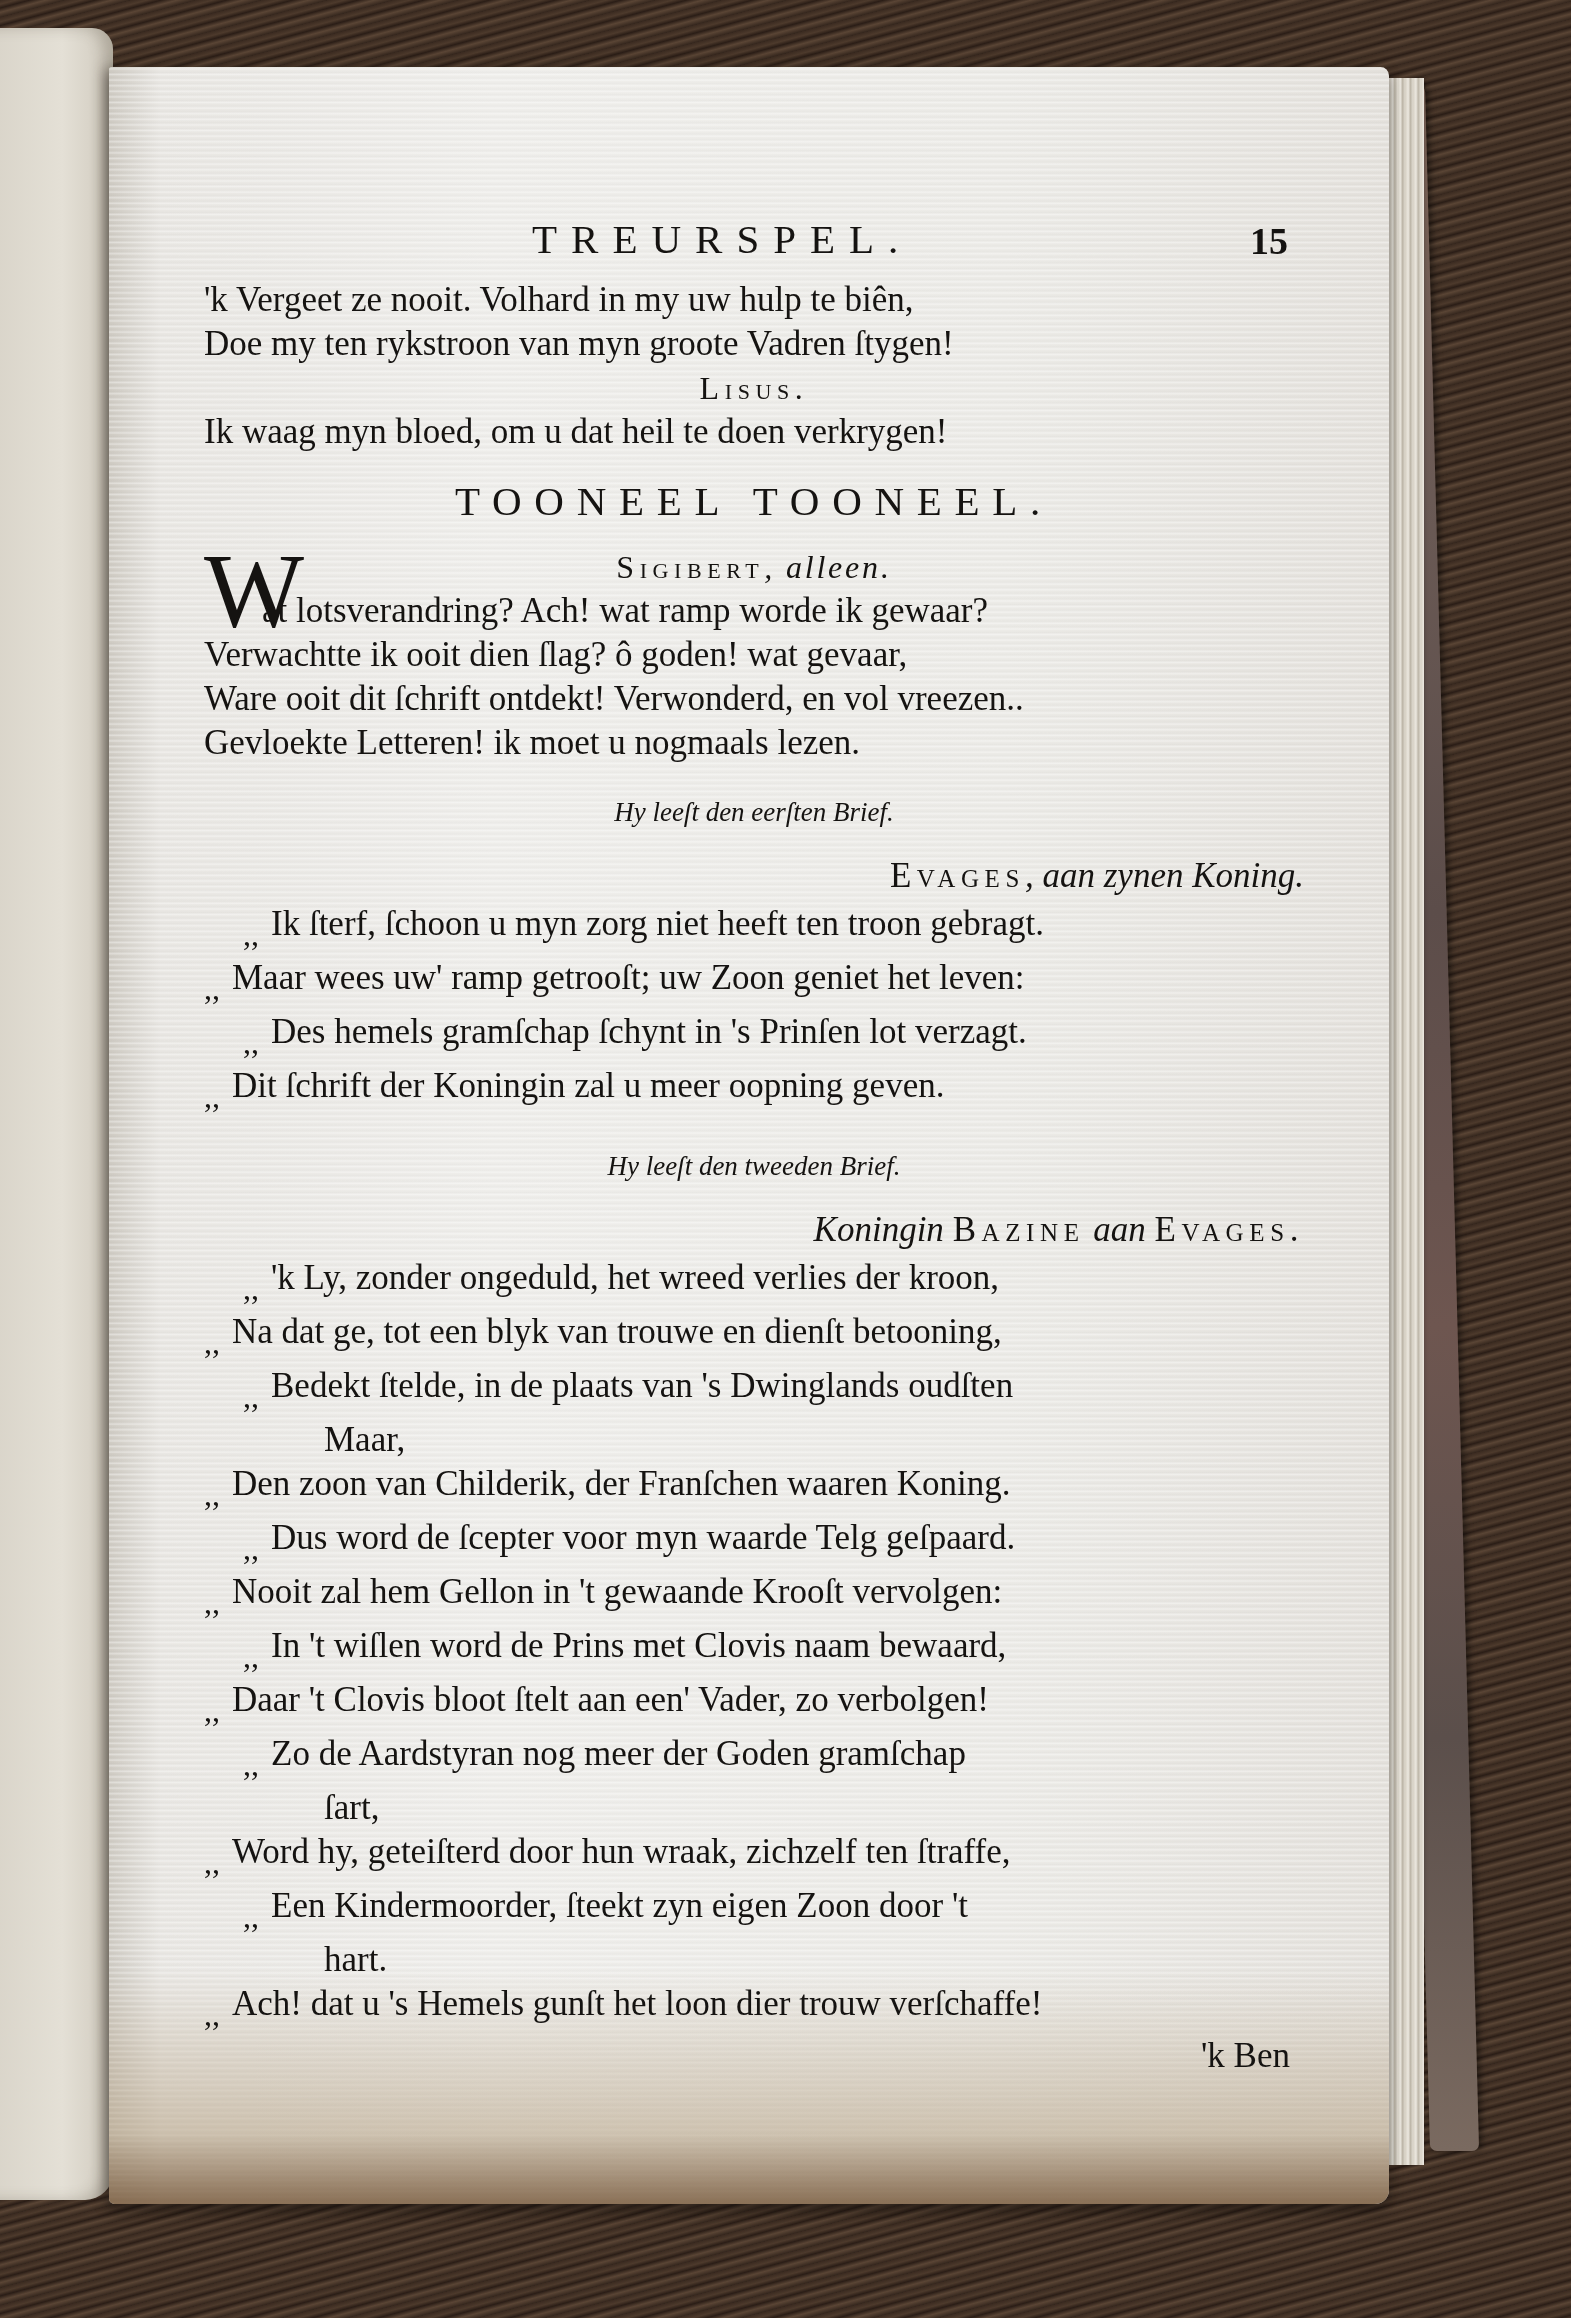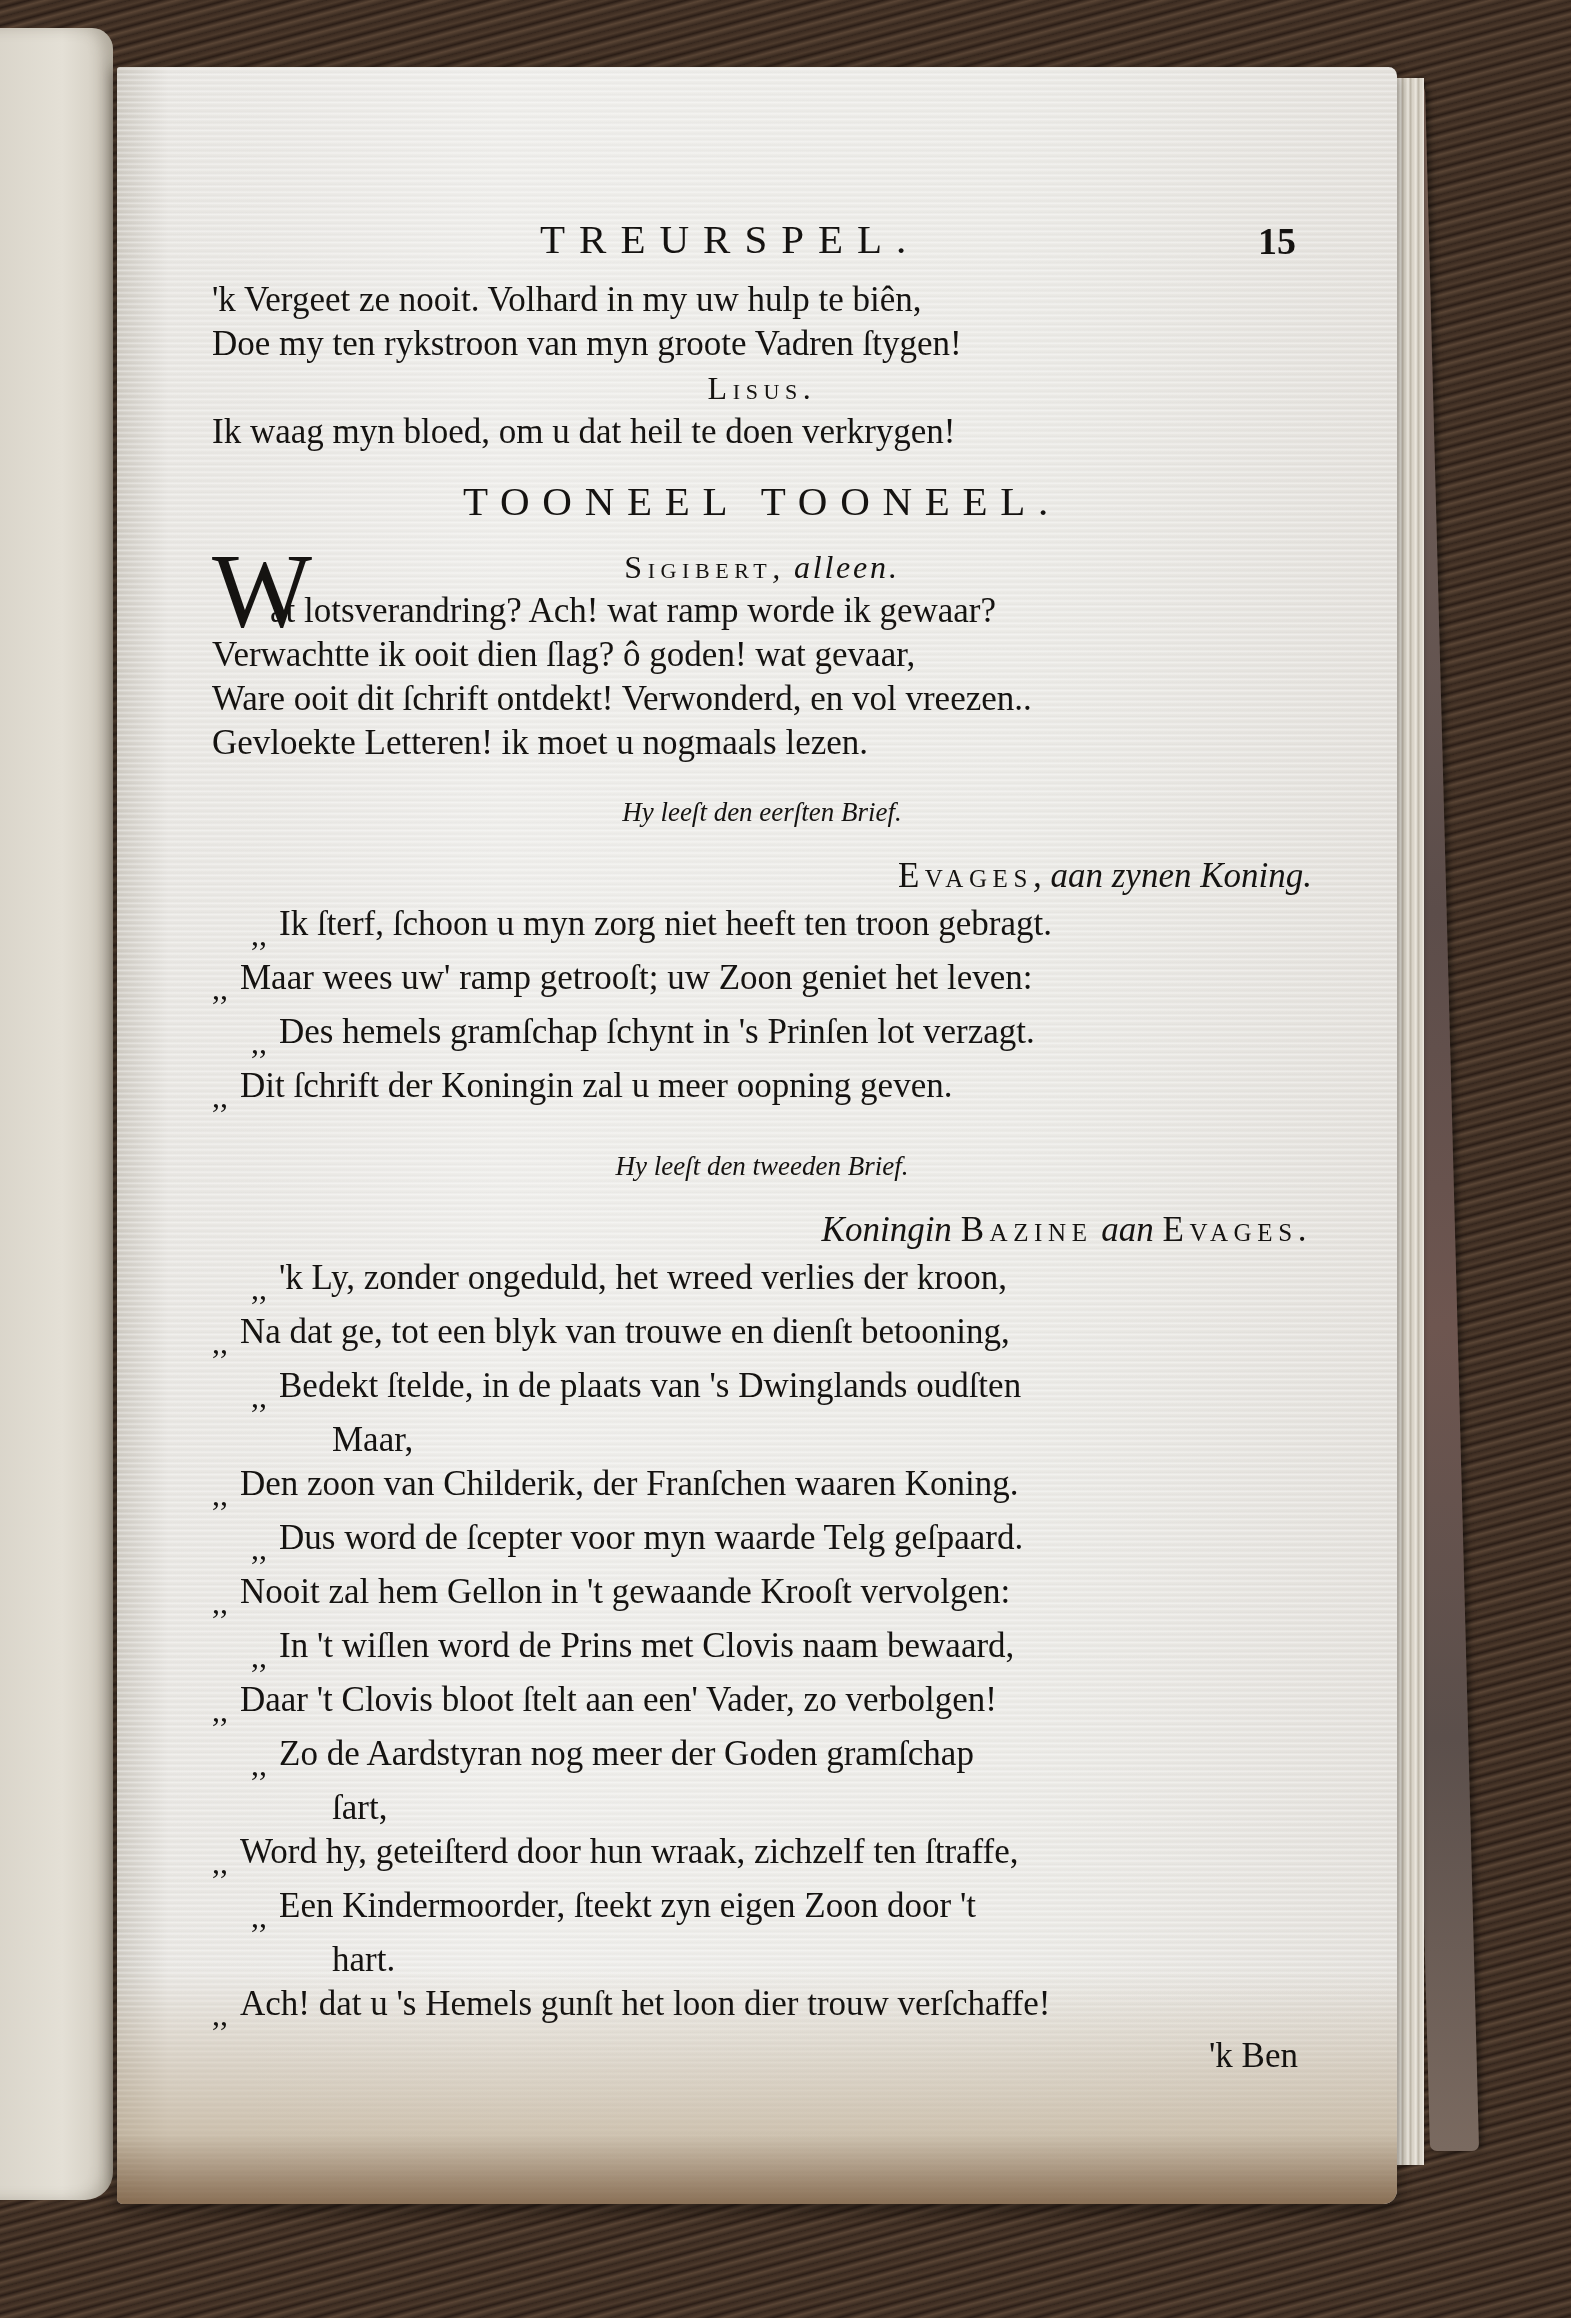--- a/index.html
+++ b/index.html
@@ -28,21 +28,20 @@
     background: repeating-linear-gradient(90deg, #d8d2c6 0px, #ece8e0 2.8px, #bdb6a8 5px, #e2ddd3 7.8px);
     box-shadow: 1.4px 0 4.2px rgba(0,0,0,0.25);
   }
   .page {
     position: absolute; left: 109px; top: 67px; width: 1280px; height: 2137px;
     background:
       repeating-linear-gradient(0deg, rgba(255,255,255,0.0) 0px, rgba(255,255,255,0.35) 1.4px, rgba(0,0,0,0.02) 3.5px, rgba(255,255,255,0.0) 5.6px),
       linear-gradient(90deg, #cfcbc3 0%, #e9e7e3 4%, #efeeeb 30%, #ecebe7 70%, #e4e1dc 100%);
     border-radius: 2.8px 8.5px 14px 5.6px;
     box-shadow: -4.2px 0 12.7px rgba(60,50,40,0.35), 0 7px 14px rgba(0,0,0,0.4);
-    margin-left: 8px;
   }
   .page-bottom-shade {
     position: absolute; left: 0; right: 0; bottom: 0; height: 233px;
     background: linear-gradient(180deg, rgba(180,165,140,0) 0%, rgba(180,160,130,0.55) 70%, rgba(120,90,60,0.85) 100%);
     border-radius: 0 0 14px 5.6px;
   }
   .text-block {
     position: absolute; left: 95px; top: 148px; width: 1100px;
     color: #151311;
   }

